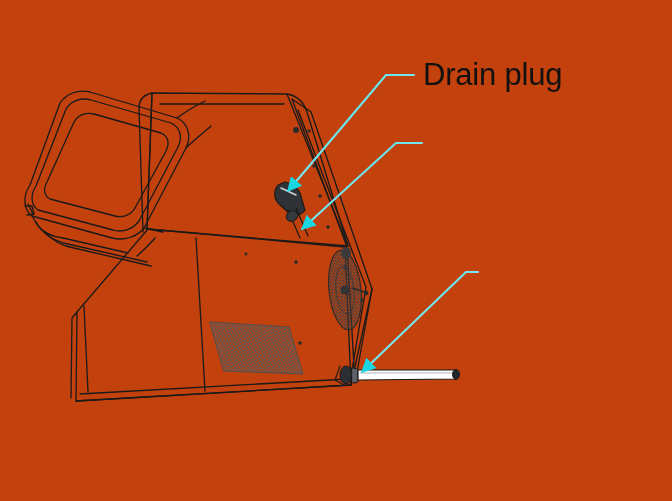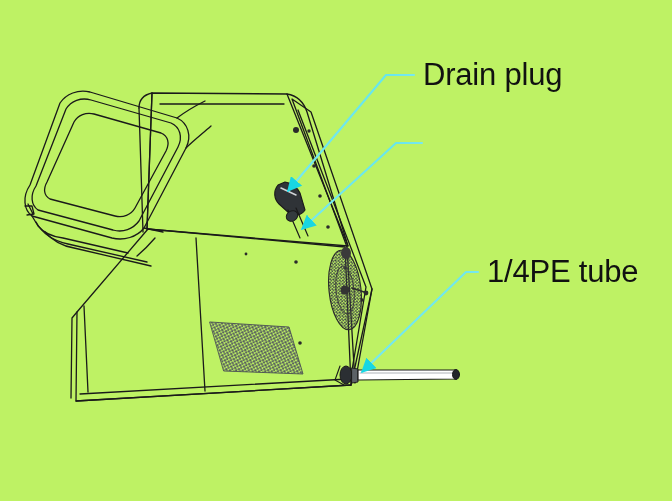--- a/index.html
+++ b/index.html
@@ -4,21 +4,21 @@
 <style>
   html, body {
     margin: 0;
     padding: 0;
     background: #ffffff;
   }
   #root {
     position: relative;
     width: 672px;
     height: 501px;
-    background: #bef264;
+    background: #c2410c;
     overflow: hidden;
     font-family: "Liberation Sans", sans-serif;
   }
   #diagram {
     position: absolute;
     left: 0;
     top: 0;
     width: 672px;
     height: 501px;
   }
@@ -170,15 +170,14 @@
 
       <path d="M 422 143 L 396 143 L 302 229" stroke="url(#leadFade)" marker-end="url(#arrowCyan)"></path>
 
       <path d="M 478 272 L 466 272 L 362 372" stroke="url(#leadFade)" marker-end="url(#arrowCyan)"></path>
     </g>
   </svg>
 
   <div class="label" id="label-drain-plug">Drain plug</div>
 
 
-  <div class="label" id="label-pe-tube">1/4PE tube</div>
 
 </div>
 
 </body></html>

